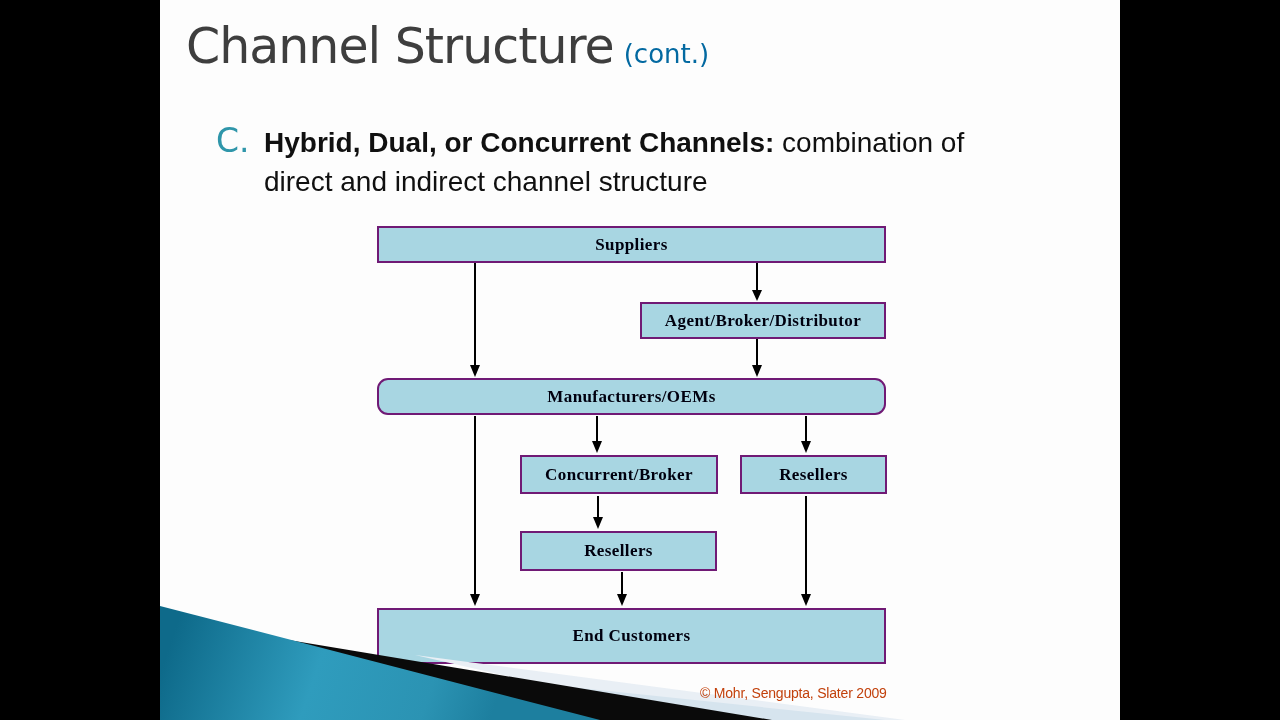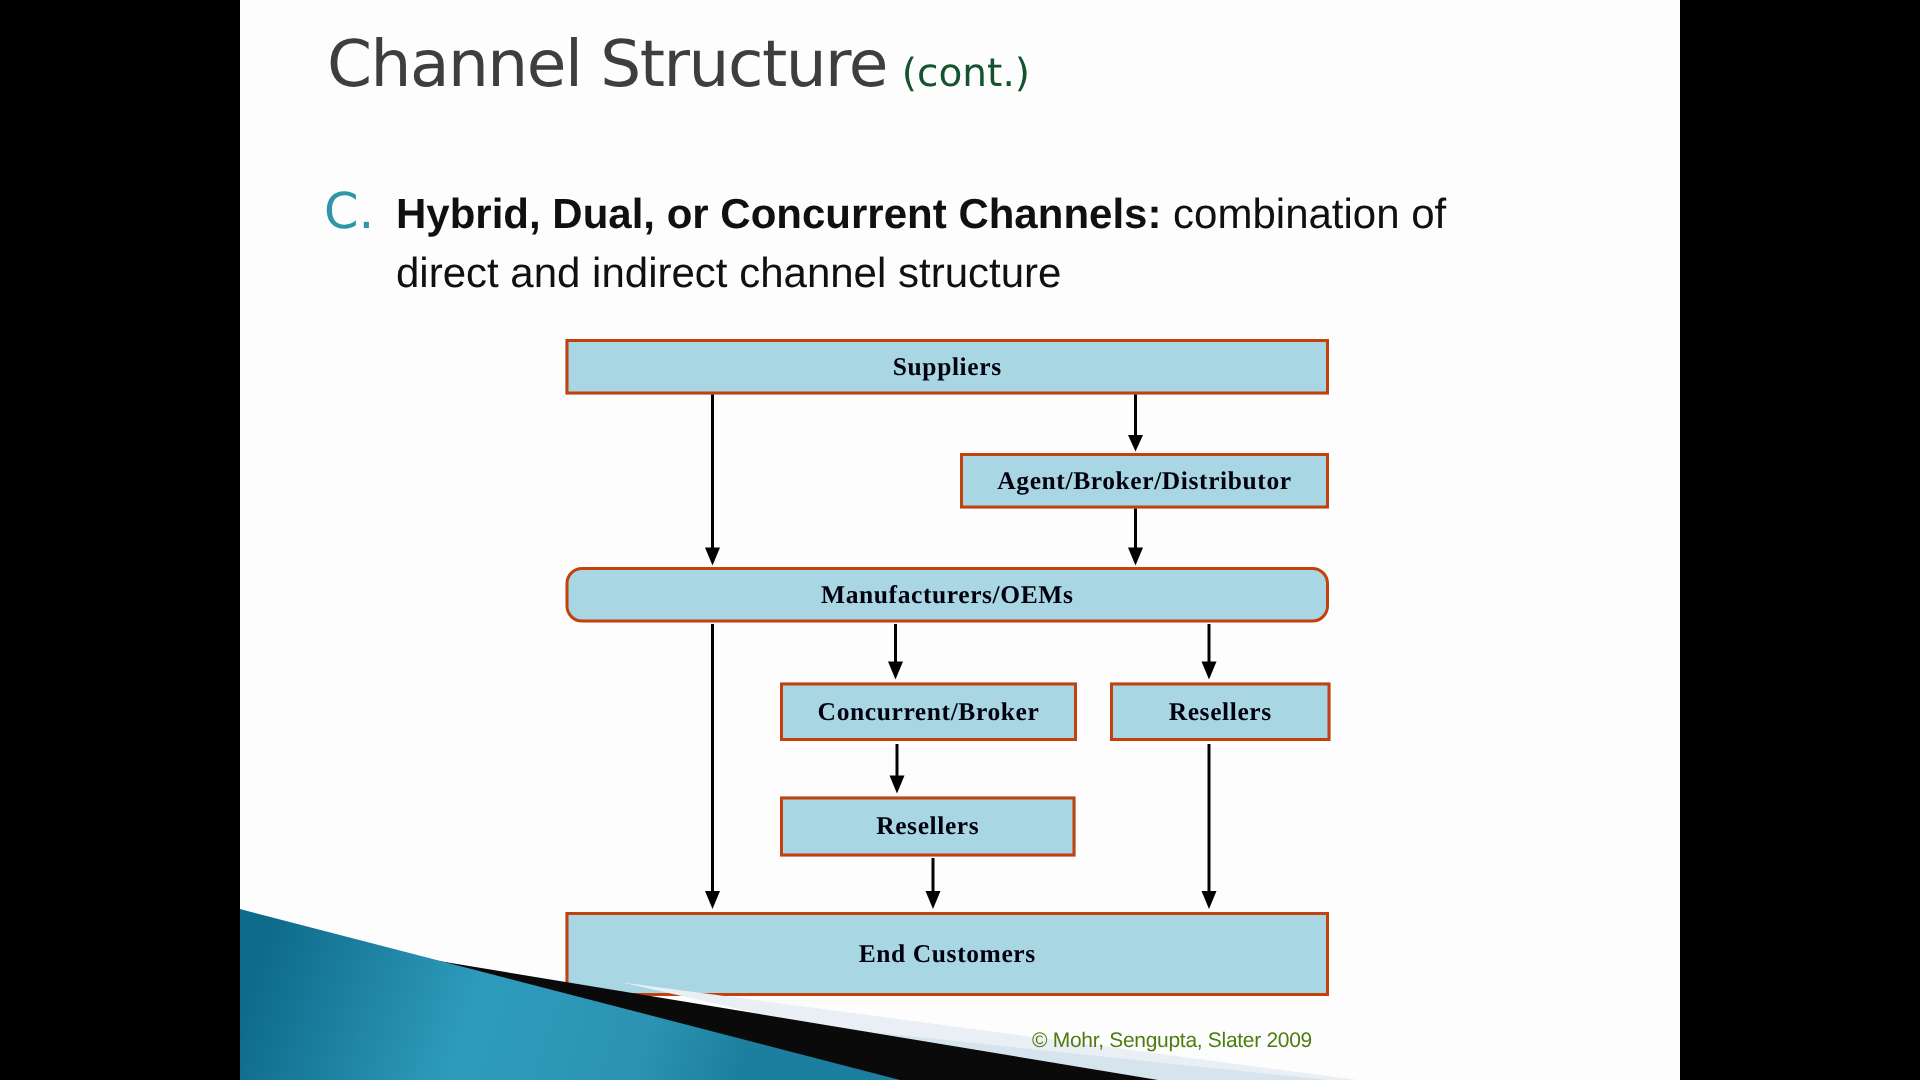--- a/index.html
+++ b/index.html
@@ -6,48 +6,48 @@
   body{width:1280px;height:720px;position:relative;background:#000;overflow:hidden;
        font-family:"Liberation Sans",sans-serif;}
   .bar{position:absolute;top:0;height:720px;background:#000;}
   .bar-left{left:0;width:160px;}
   .bar-right{left:1120px;width:160px;}
   .slide{position:absolute;left:160px;top:0;width:960px;height:720px;background:#fdfdfd;overflow:hidden;}
 
   
   .title{position:absolute;left:26px;top:18px;white-space:nowrap;
          font-family:"DejaVu Sans",sans-serif;font-weight:400;color:#3e3e3e;}
-  .title .main{font-size:43px;letter-spacing:-1px;margin-left:32px;}
-  .title .cont{font-size:26px;margin-left:10px;color:#14532d;}
+  .title .main{font-size:49px;letter-spacing:-1px;}
+  .title .cont{font-size:26px;margin-left:10px;color:#0369a1;}
 
   
   .bullet-marker{position:absolute;left:56px;top:121px;font-size:33px;color:#2f96aa;
                  font-family:"DejaVu Sans",sans-serif;}
   .bullet-text{position:absolute;left:104px;top:123px;width:860px;font-size:28px;line-height:39px;
                color:#101010;font-family:"Liberation Sans",sans-serif;}
   .bullet-text .line{white-space:nowrap;}
   .bullet-text .b{font-weight:700;}
 
   
-  .node{position:absolute;background:#a8d6e2;border:2px solid #c2410c;box-sizing:border-box;
+  .node{position:absolute;background:#a8d6e2;border:2px solid #701a75;box-sizing:border-box;
         display:flex;align-items:center;justify-content:center;
         font-family:"Liberation Serif",serif;font-weight:700;font-size:17px;
         letter-spacing:0.4px;color:#00000f;}
   .n-suppliers{left:217px;top:226px;width:509px;height:37px;}
   .n-agent{left:480px;top:302px;width:246px;height:37px;}
   .n-manufacturers{left:217px;top:378px;width:509px;height:37px;border-radius:11px;}
   .n-distributor{left:360px;top:455px;width:198px;height:39px;}
   .n-resellers-right{left:580px;top:455px;width:147px;height:39px;}
   .n-resellers-mid{left:360px;top:531px;width:197px;height:40px;}
   .n-end{left:217px;top:608px;width:509px;height:56px;}
 
   .overlay{position:absolute;left:0;top:0;width:960px;height:720px;pointer-events:none;}
 
   
-  .footer{position:absolute;left:528px;top:685px;font-size:14px;color:#4d7c0f;
+  .footer{position:absolute;left:540px;top:685px;font-size:14px;color:#c2410c;
           letter-spacing:-0.2px;font-family:"Liberation Sans",sans-serif;}
 </style>
 </head>
 <body>
 
 <div class="bar bar-left"></div>
 <div class="bar bar-right"></div>
 
 <div class="slide">
 

